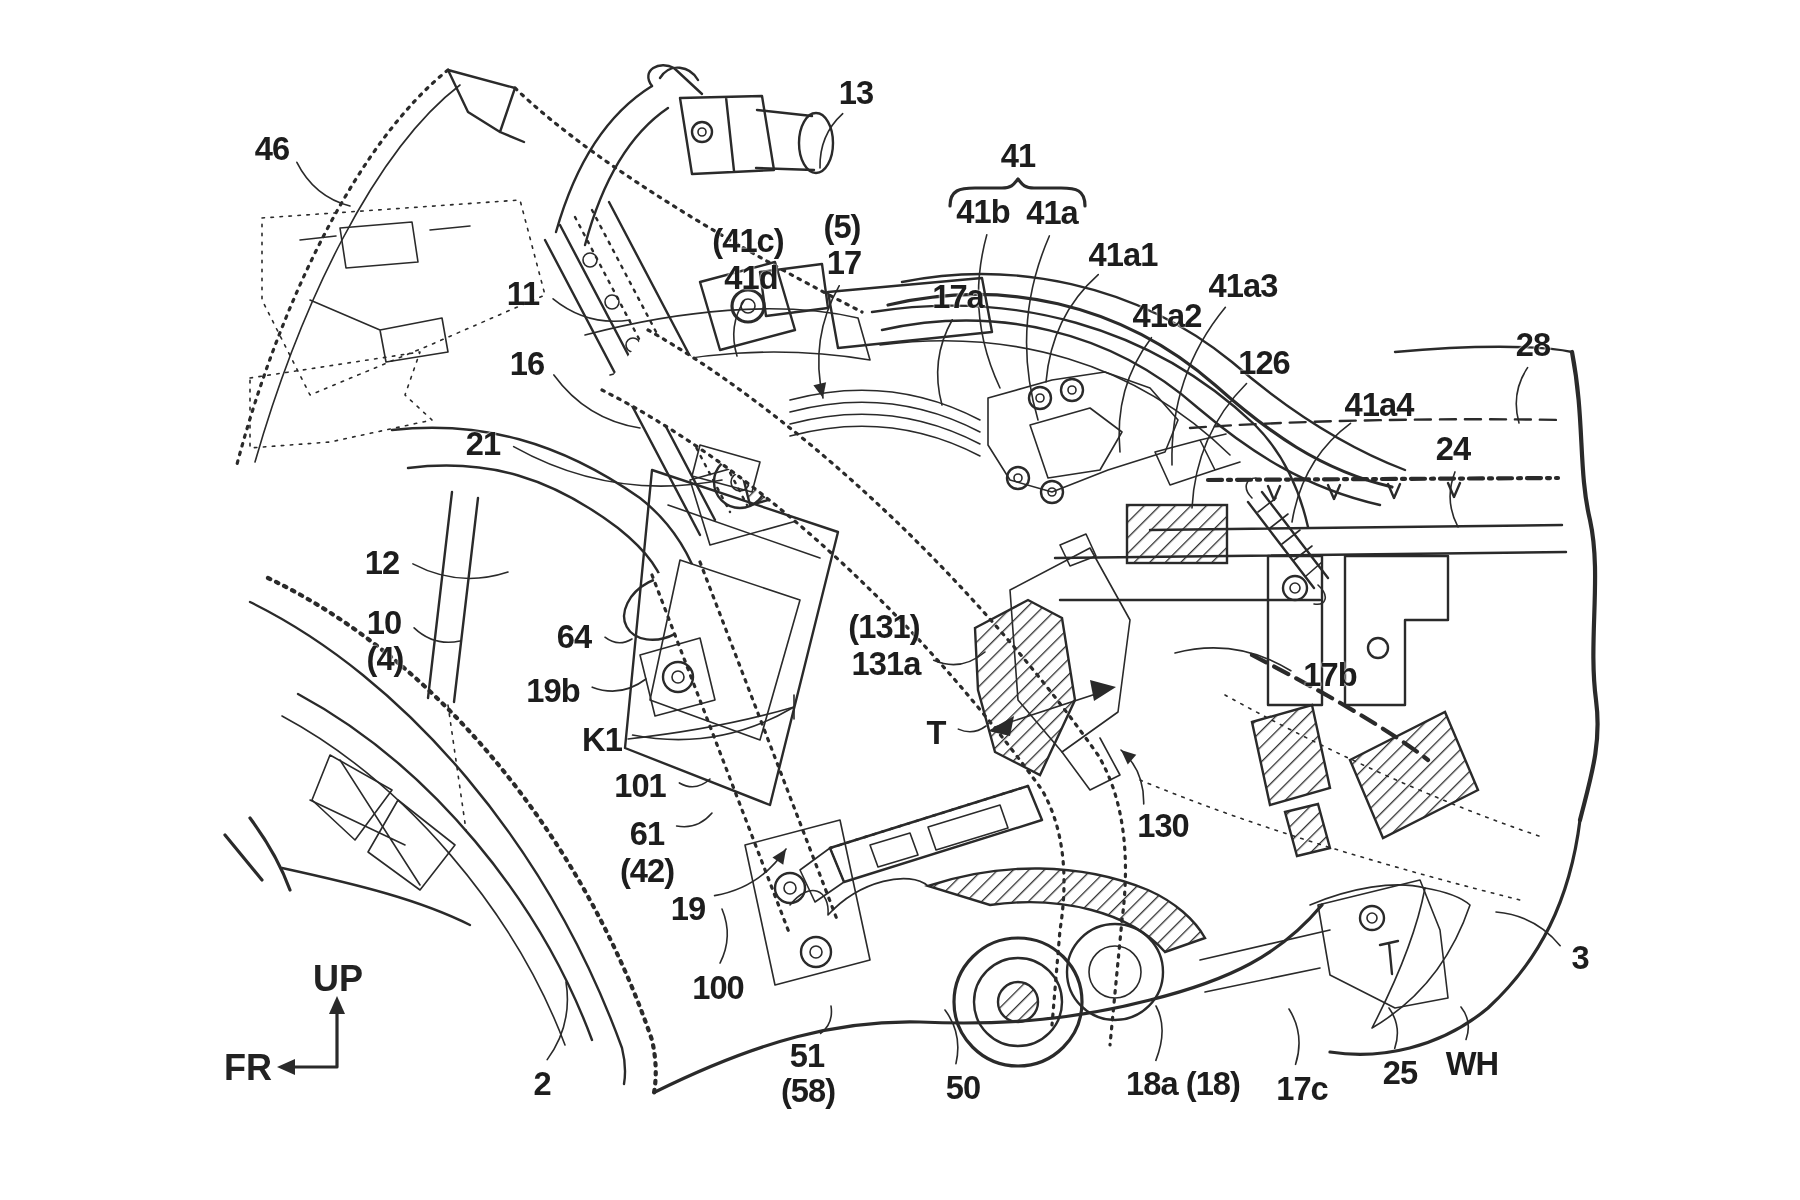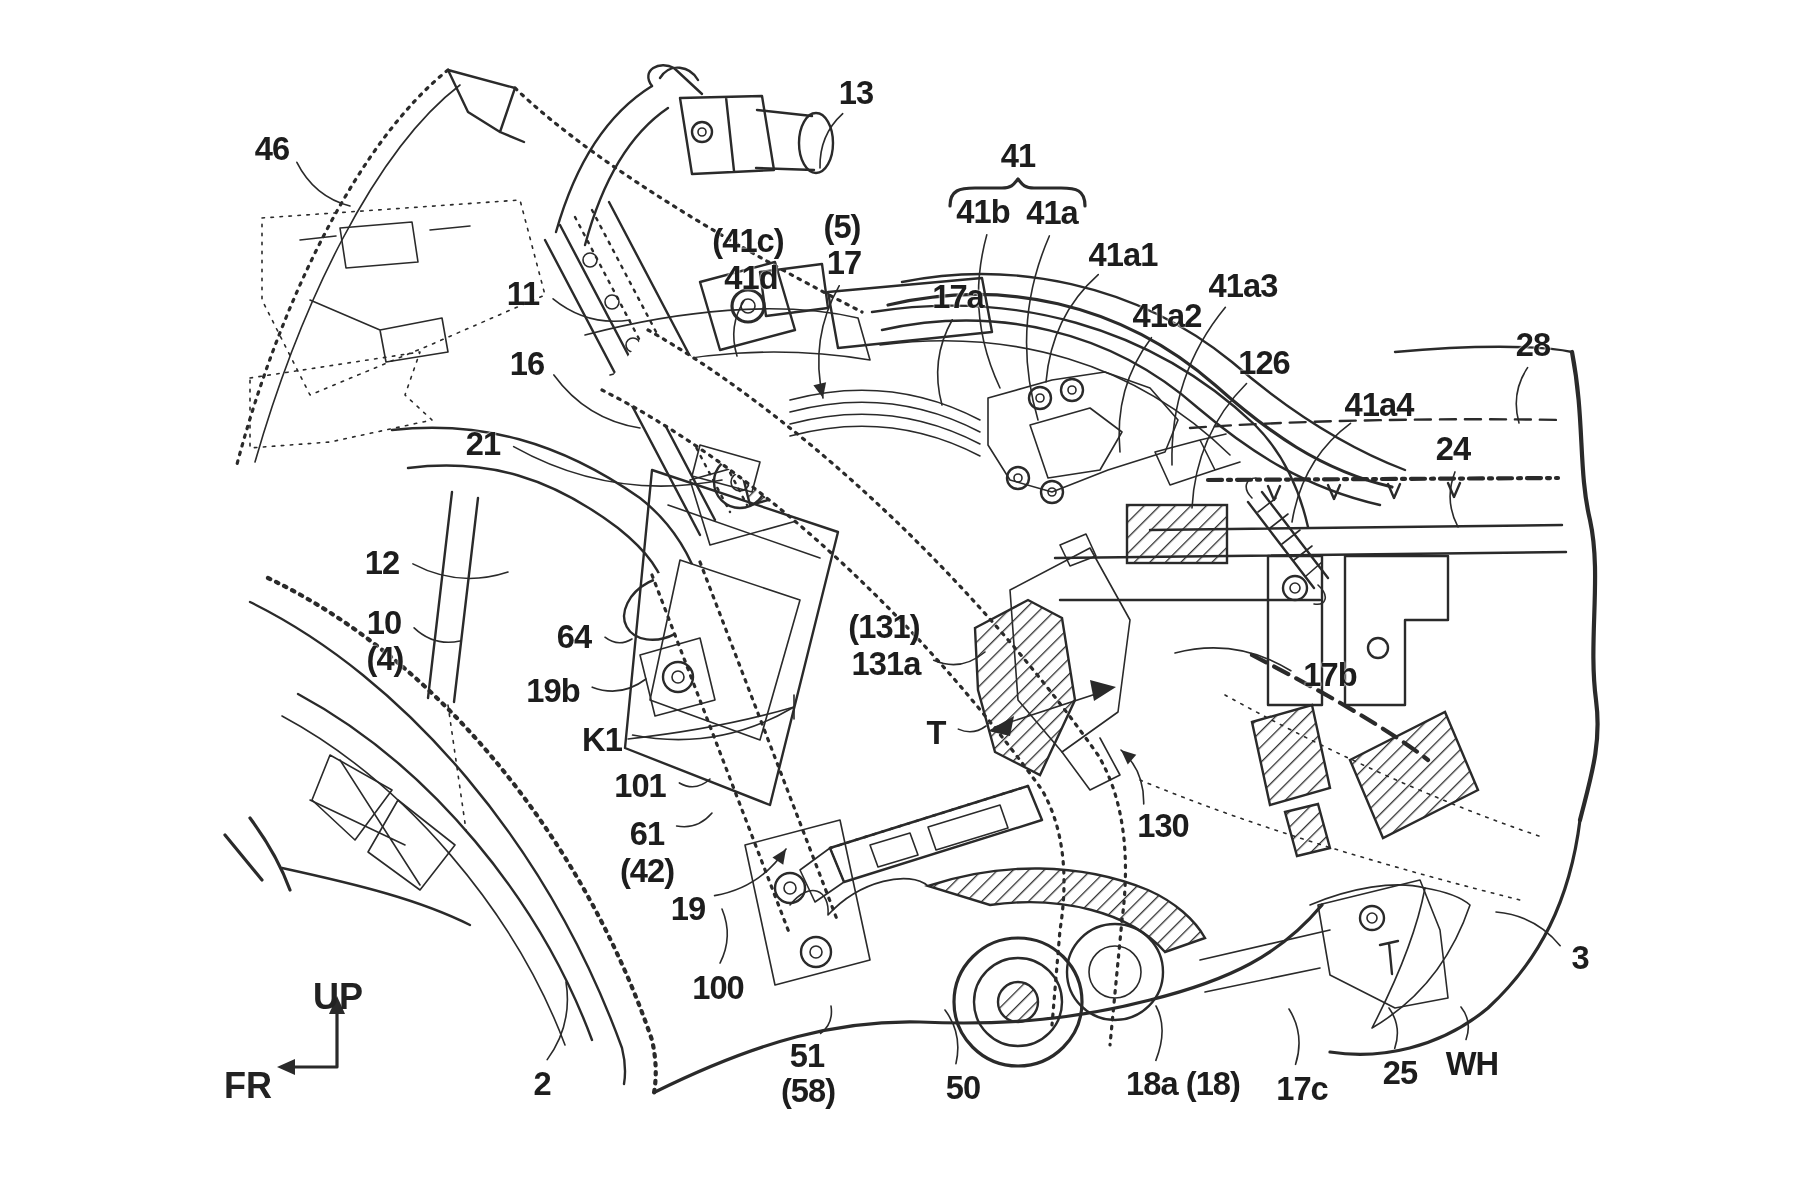--- a/index.html
+++ b/index.html
@@ -4,21 +4,21 @@
 <style>
   html,body{margin:0;padding:0;background:#ffffff;}
   #stage{position:relative;width:1800px;height:1200px;background:#ffffff;overflow:hidden;
          font-family:"Liberation Sans", sans-serif;}
   #art,#leader-svg{position:absolute;left:0;top:0;width:1800px;height:1200px;}
   #label-layer{position:absolute;left:0;top:0;width:1800px;height:1200px;pointer-events:none;}
   .ref-label{position:absolute;transform:translate(-50%,-50%) scaleX(.96);
     font-weight:700;font-size:34px;color:#1d1d1d;white-space:nowrap;letter-spacing:-1px;
     text-shadow:0 0 2px #fff,0 0 2px #fff;}
   .axis-label{position:absolute;transform:translate(-50%,-50%);
-    font-weight:700;font-size:36px;color:#222;white-space:nowrap;margin-top:18px;}
+    font-weight:700;font-size:36px;color:#222;white-space:nowrap;}
   .ink{stroke:#2a2a2a;fill:none;stroke-linecap:round;stroke-linejoin:round;}
   .sw1{stroke-width:1.6}.sw2{stroke-width:2.4}.sw3{stroke-width:3.2}.sw4{stroke-width:4.2}
   .dot{stroke-dasharray:2.5 6.5;}
   .dash{stroke-dasharray:16 9;}
   .dashdot{stroke-dasharray:14 6 3 6;}
   .hatched{fill:url(#hatch);stroke:#2a2a2a;stroke-width:2.4;}
   .whitefill{fill:#ffffff;stroke:none;}
 </style>
 </head>
 <body>

